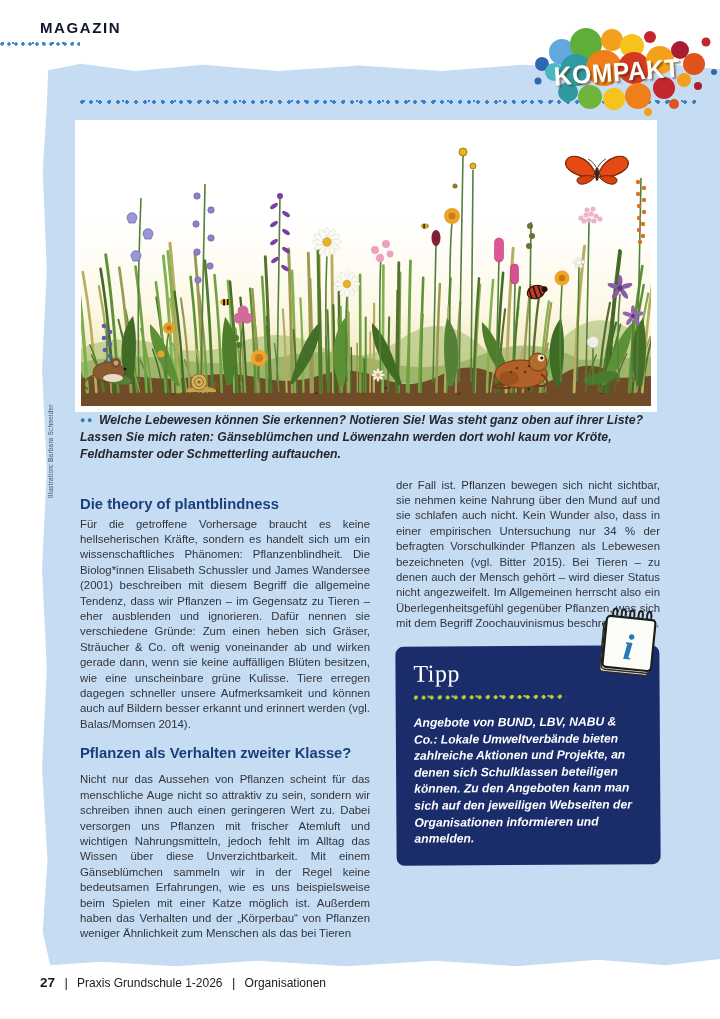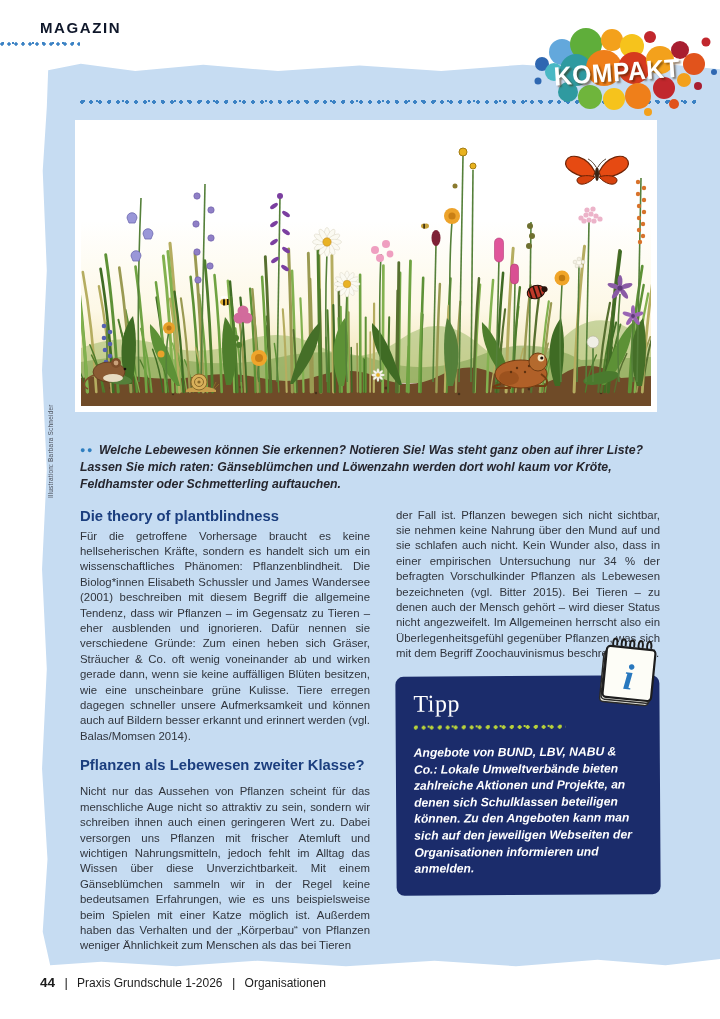--- a/index.html
+++ b/index.html
@@ -39,28 +39,28 @@
       radial-gradient(circle at 4px 2px,#3b82c4 1.2px,transparent 1.5px);
     background-size:9px 7px,13px 7px;background-repeat:repeat-x;}
 
   
   .artbox{margin:14px 0 0 -5px;width:582px;height:292px;background:#ffffff;
     box-sizing:border-box;padding:6px;}
   .credit{position:absolute;left:47px;top:378px;height:120px;font-size:6.5px;color:#4a4f5a;
     writing-mode:vertical-rl;transform:rotate(180deg);letter-spacing:.2px;}
 
   
-  .caption{margin:30px 0 0 0;width:582px;font-weight:700;font-style:italic;
+  .caption{margin:0 0 0 0;width:582px;font-weight:700;font-style:italic;
     font-size:12.3px;line-height:1.4;color:#26262e;}
   .cap-dots{color:#2f7fc0;font-size:9px;letter-spacing:1.5px;margin-right:5px;font-style:normal;
     position:relative;top:-1px;}
 
   
   .cols{display:grid;grid-template-columns:290px 264px;column-gap:26px;margin-top:14px;}
-  h2{font-size:14.8px;color:#1b3e7e;margin:0 0 5px 0;font-weight:700;}
+  h2{font-size:14.8px;color:#1b3e7e;margin:18px 0 5px 0;font-weight:700;}
   .h2b{margin:13px 0 11px 0;}
   p.body{margin:0;font-size:11.4px;line-height:15.4px;text-align:justify;color:#30343c;}
 
   
   .tipbox{position:relative;margin-top:14px;background:#1b2c6b;border-radius:8px;
     padding:14px 18px 18px;transform:rotate(-.35deg);color:#fff;box-sizing:border-box;width:264px;}
   .tip-title{font-family:"Liberation Serif",serif;font-size:24px;letter-spacing:.5px;}
   .tip-dots{width:152px;height:6px;margin:7px 0 14px;
     background-image:
       radial-gradient(circle at 2px 3px,#b8d23a 1.6px,transparent 1.9px),
@@ -547,21 +547,21 @@
     </figure>
 
     <p class="caption">
       <span class="cap-dots">●●</span><span>Welche Lebewesen können Sie erkennen? Notieren Sie! Was steht ganz oben auf ihrer Liste? Lassen Sie mich raten: Gänseblümchen und Löwenzahn werden dort wohl kaum vor Kröte, Feldhamster oder Schmetterling auftauchen.</span>
     </p>
 
     <div class="cols">
       <div class="col-left">
         <h2>Die theory of plantblindness</h2>
         <p class="body">Für die getroffene Vorhersage braucht es keine hellseherischen Kräfte, sondern es handelt sich um ein wissenschaftliches Phänomen: Pflanzenblindheit. Die Biolog*innen Elisabeth Schussler und James Wandersee (2001) beschreiben mit diesem Begriff die allgemeine Tendenz, dass wir Pflanzen – im Gegensatz zu Tieren – eher ausblenden und ignorieren. Dafür nennen sie verschiedene Gründe: Zum einen heben sich Gräser, Sträucher &amp; Co. oft wenig voneinander ab und wirken gerade dann, wenn sie keine auffälligen Blüten besitzen, wie eine unscheinbare grüne Kulisse. Tiere erregen dagegen schneller unsere Aufmerksamkeit und können auch auf Bildern besser erkannt und erinnert werden (vgl. Balas/Momsen 2014).</p>
-        <h2 class="h2b">Pflanzen als Lebewesen zweiter Klasse?</h2>
+        <h2 class="h2b">Pflanzen als Verhalten zweiter Klasse?</h2>
         <p class="body">Nicht nur das Aussehen von Pflanzen scheint für das menschliche Auge nicht so attraktiv zu sein, sondern wir schreiben ihnen auch einen geringeren Wert zu. Dabei versorgen uns Pflanzen mit frischer Atemluft und wichtigen Nahrungsmitteln, jedoch fehlt im Alltag das Wissen über diese Unverzichtbarkeit. Mit einem Gänseblümchen sammeln wir in der Regel keine bedeutsamen Erfahrungen, wie es uns beispielsweise beim Spielen mit einer Katze möglich ist. Außerdem haben das Verhalten und der „Körperbau“ von Pflanzen weniger Ähnlichkeit zum Menschen als das bei Tieren</p>
       </div>
       <div class="col-right">
         <p class="body">der Fall ist. Pflanzen bewegen sich nicht sichtbar, sie nehmen keine Nahrung über den Mund auf und sie schlafen auch nicht. Kein Wunder also, dass in einer empirischen Untersuchung nur 34 % der befragten Vorschulkinder Pflanzen als Lebewesen bezeichneten (vgl. Bitter 2015). Bei Tieren – zu denen auch der Mensch gehört – wird dieser Status nicht angezweifelt. Im Allgemeinen herrscht also ein Überlegenheitsgefühl gegenüber Pflanzen, was sich mit dem Begriff Zoochauvinismus beschreiben lässt.</p>
         <div class="tipbox">
           <div class="notepad">
             <svg viewBox="0 0 64 64">
               <g transform="rotate(6 32 32)">
                 <rect x="9" y="17" width="40" height="41" rx="3" fill="#e9e9df" stroke="#2a2a2a" stroke-width="1.2"></rect>
                 <rect x="10" y="15" width="40" height="41" rx="3" fill="#f4f4ec" stroke="#2a2a2a" stroke-width="1.2"></rect>
@@ -579,20 +579,20 @@
           <div class="tip-dots"></div>
           <p class="tip-body">Angebote von BUND, LBV, NABU &amp; Co.: Lokale Umweltverbände bieten zahlreiche Aktionen und Projekte, an denen sich Schulklassen beteiligen können. Zu den Angeboten kann man sich auf den jeweiligen Webseiten der Organisationen informieren und anmelden.</p>
         </div>
       </div>
     </div>
   </div>
 
   <div class="credit">Illustration: Barbara Schneider</div>
 
   <div class="pfooter">
-    <span class="pg">44</span>
+    <span class="pg">27</span>
     <span class="sep">|</span>
     <span>Praxis Grundschule 1-2026</span>
     <span class="sep">|</span>
     <span>Organisationen</span>
   </div>
 
 </div>
 
 </body></html>

